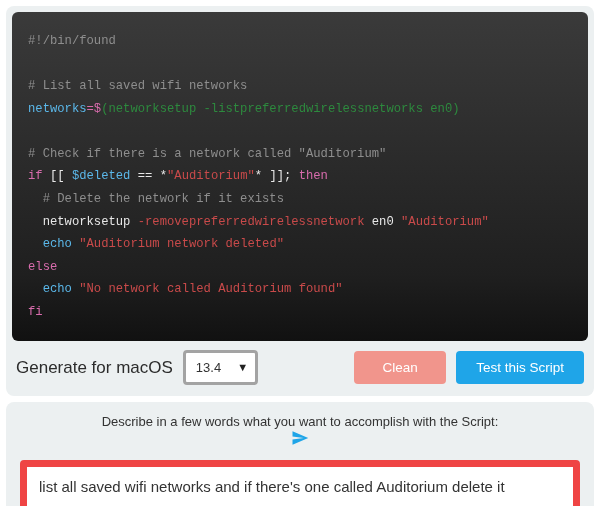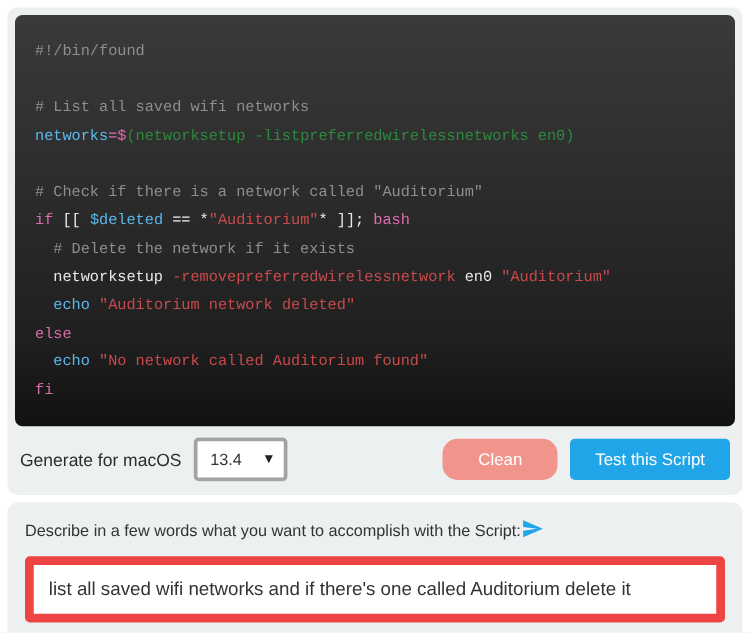--- a/index.html
+++ b/index.html
@@ -40,21 +40,21 @@
   .tok-echo    { color: #5bb8ea; }
 
   .toolbar {
     display: flex;
     align-items: center;
     padding: 10px 4px 6px 4px;
     gap: 10px;
   }
   .toolbar-label {
     color: #2c2c2c;
-    font-size: 14px;
+    font-size: 17px;
   }
   .select-wrap {
     position: relative;
     display: inline-block;
   }
   .select {
     background: #fff;
     border: 3px solid #a3a3a3;
     border-radius: 4px;
     padding: 7px 34px 7px 10px;
@@ -74,34 +74,35 @@
   .spacer { flex: 1; }
   .btn {
     border: none;
     border-radius: 4px;
     padding: 9px 20px;
     font-size: 13.5px;
     font-weight: 500;
     color: #fff;
     cursor: pointer;
   }
-  .btn-clean { background: #f1958c; min-width: 92px; border-radius: 12px; }
+  .btn-clean { background: #f1958c; min-width: 92px; }
   .btn-test  { background: #1fa5e8; min-width: 120px; }
 
   .panel-bottom {
     background: #ecf0f1;
     border-radius: 8px;
     margin: 6px 6px 6px 6px;
     padding: 12px 14px 14px 14px;
   }
   .prompt-row {
     display: flex;
     align-items: center;
     justify-content: flex-start;
     margin-bottom: 10px;
+    flex-direction: column;
   }
   .prompt-label {
     color: #333;
     font-size: 13px;
   }
   .send-icon { color: #1fa5e8; }
   .prompt-input {
     width: 100%;
     background: #fff;
     border: 7px solid #ef4444;
@@ -114,21 +115,21 @@
 </head>
 <body>
 
 <div class="panel-top">
   <div class="code-area"><span class="tok-comment">#!/bin/found</span>
 
 <span class="tok-comment"># List all saved wifi networks</span>
 <span class="tok-var">networks</span><span class="tok-op">=$</span><span class="tok-subst">(networksetup -listpreferredwirelessnetworks en0)</span>
 
 <span class="tok-comment"># Check if there is a network called "Auditorium"</span>
-<span class="tok-kw">if</span><span> [[ </span><span class="tok-var">$deleted</span><span> == *</span><span class="tok-str">"Auditorium"</span><span>* ]]; </span><span class="tok-kw">bash</span>
+<span class="tok-kw">if</span><span> [[ </span><span class="tok-var">$deleted</span><span> == *</span><span class="tok-str">"Auditorium"</span><span>* ]]; </span><span class="tok-kw">then</span>
 <span class="tok-comment">  # Delete the network if it exists</span>
 <span>  </span><span class="tok-cmd">networksetup </span><span class="tok-flag">-removepreferredwirelessnetwork</span><span class="tok-cmd"> en0 </span><span class="tok-str">"Auditorium"</span>
 <span>  </span><span class="tok-echo">echo</span><span> </span><span class="tok-str">"Auditorium network deleted"</span>
 <span class="tok-kw">else</span>
 <span>  </span><span class="tok-echo">echo</span><span> </span><span class="tok-str">"No network called Auditorium found"</span>
 <span class="tok-kw">fi</span></div>
 
   <div class="toolbar">
     <span class="toolbar-label">Generate for macOS</span>
     <span class="select-wrap">

